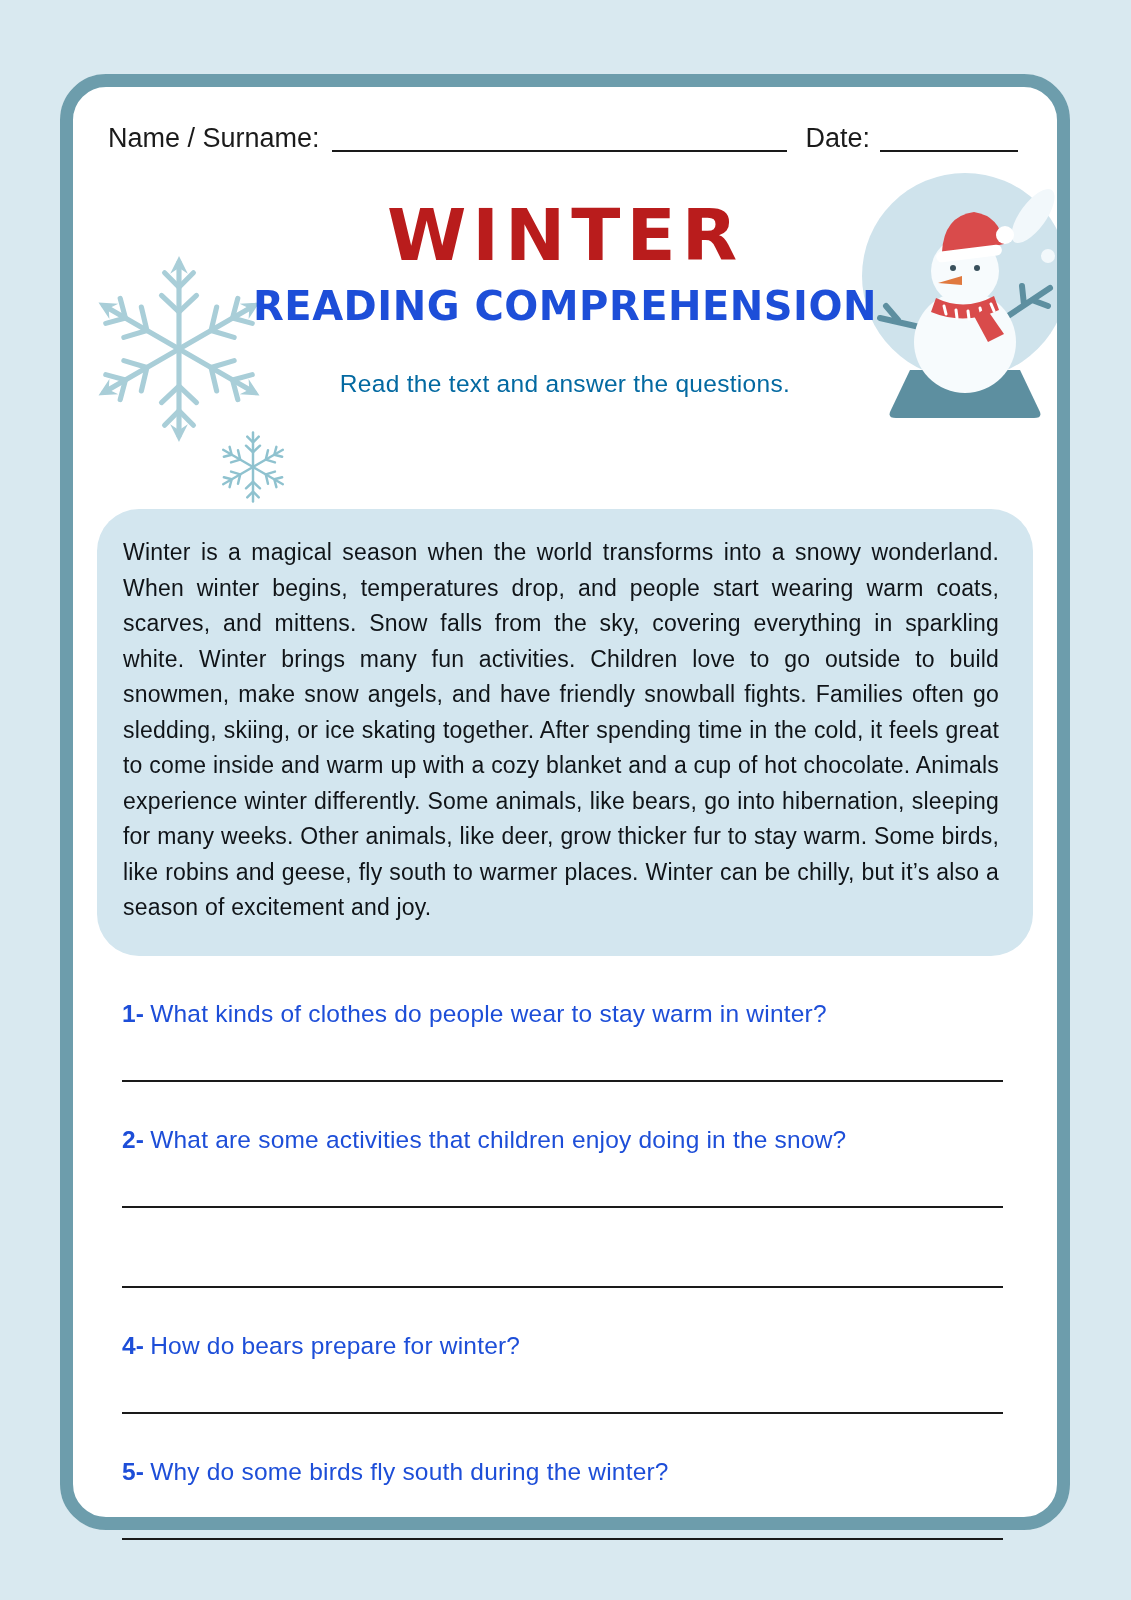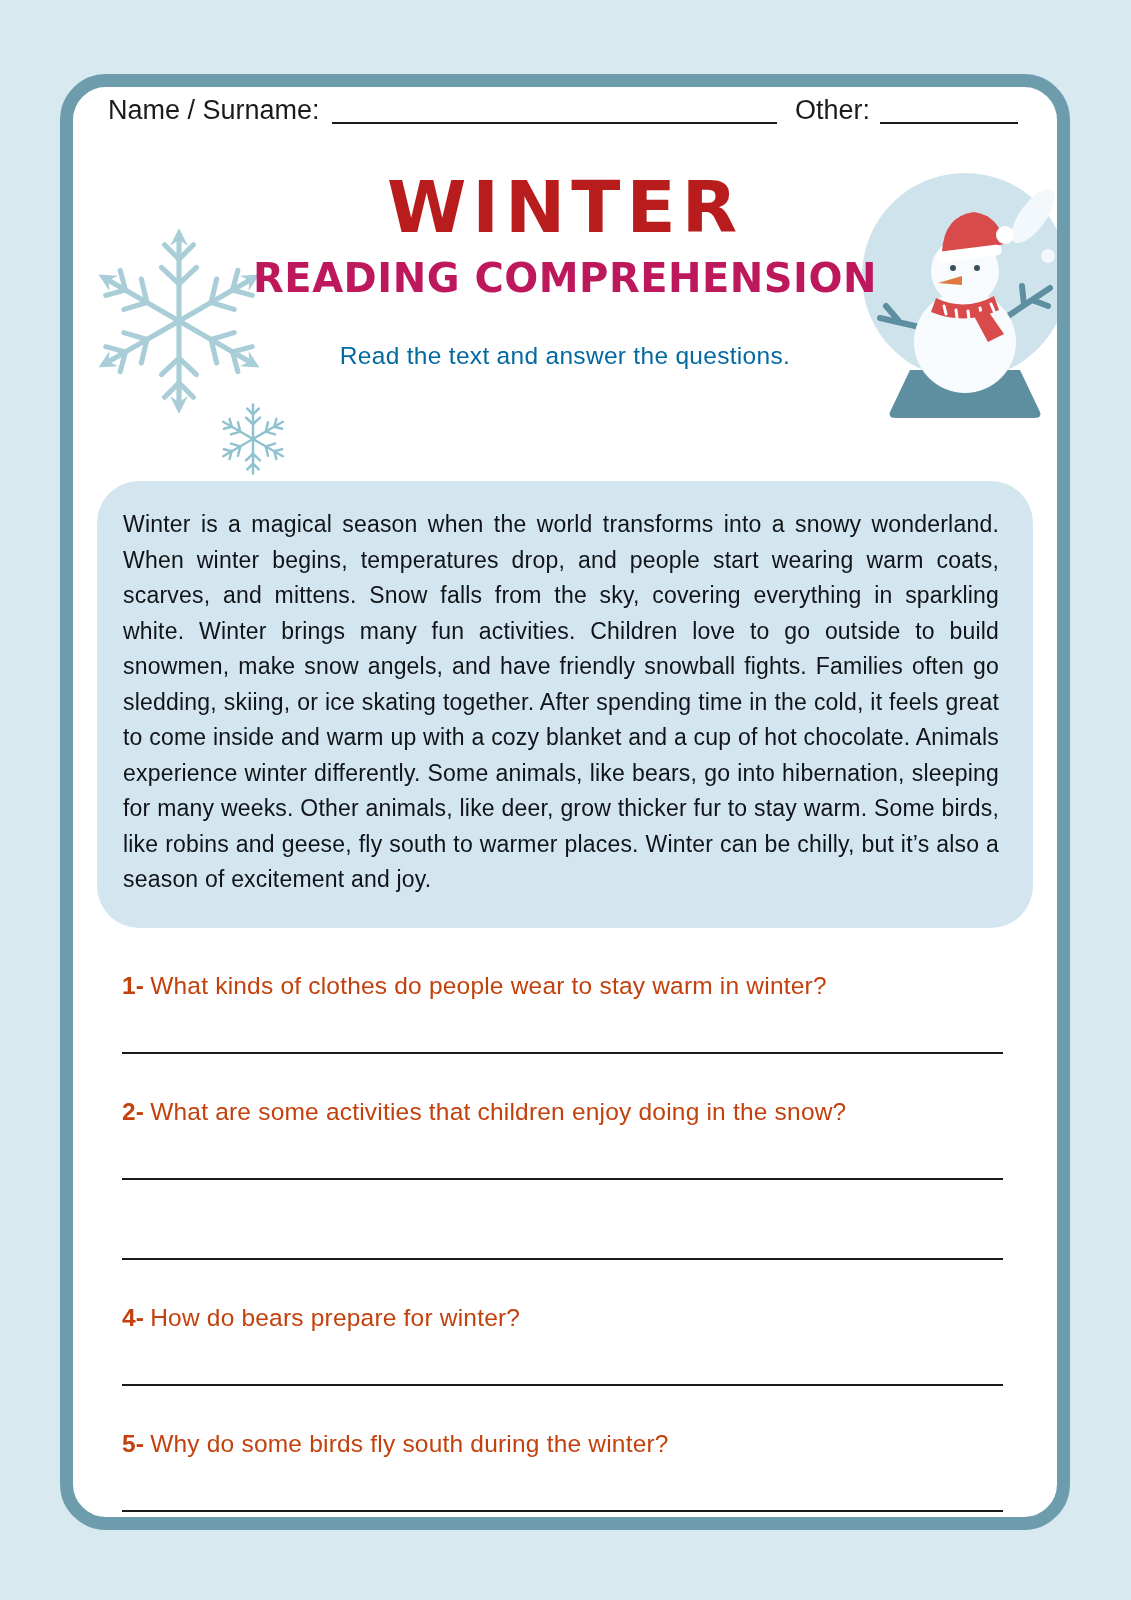--- a/index.html
+++ b/index.html
@@ -21,21 +21,21 @@
   .page::after {
     content:""; position:absolute; inset:0;
     border:13px solid #6d9dac; border-radius:46px;
     pointer-events:none; z-index:6;
   }
   .content { position:relative; height:100%; z-index:2; }
 
   
   .header-row {
     display:flex; align-items:flex-end;
-    margin:20px 48px 0 48px;
+    margin:48px 48px 0 48px;
     font-size:27px; color:#1b1b1b;
   }
   .header-label { white-space:nowrap; }
   .fill-line {
     border-bottom:2.5px solid #1a1a1a;
     height:30px;
   }
   .name-line { flex:1; margin:0 18px 2px 12px; }
   .date-line { width:138px; margin:0 4px 2px 10px; }
 
@@ -46,41 +46,41 @@
   .globe { position:absolute; right:-14px; top:84px; width:232px; height:272px; z-index:1; }
   .hero-text { position:relative; text-align:center; padding:44px 120px 0 120px; z-index:2; }
   .title {
     font-family:"DejaVu Sans", sans-serif;
     font-weight:bold; font-size:72px; line-height:1.05;
     letter-spacing:6px; color:#b91c1c;
   }
   .subtitle {
     font-family:"DejaVu Sans", sans-serif;
     font-weight:bold; font-size:40px; line-height:1.1;
-    letter-spacing:0.5px; color:#be185d; margin-top:10px;
+    letter-spacing:0.5px; color:#1d4ed8; margin-top:10px;
   }
   .instruction { font-size:24.5px; color:#0369a1; margin-top:42px; letter-spacing:0.3px; }
 
   
   .passage-box {
     margin:23px 37px 0 37px;
     background:#d3e6ef;
     border-radius:42px;
     padding:26px 34px 30px 26px;
   }
   .passage-text {
     font-size:23px; line-height:35.5px;
     text-align:justify; color:#101418;
     letter-spacing:0.2px;
   }
 
   
   .questions { margin:2px 67px 0 62px; }
   .question-block { margin-top:44px; }
-  .question-text { font-size:24.5px; color:#c2410c; letter-spacing:0.2px; }
+  .question-text { font-size:24.5px; color:#1d4ed8; letter-spacing:0.2px; }
   .q-num { font-weight:bold; margin-right:6px; }
   .answer-line {
     border-bottom:2.5px solid #1a1a1a;
     height:36px; margin-top:18px;
   }
 </style>
 </head>
 <body>
 
 <div class="page">
@@ -109,21 +109,21 @@
     <path d="M84,140 Q113,154 142,138 L147,152 Q113,168 79,154 Z" fill="#d94b4b"></path>
     <path d="M92,148 L94,156 M104,152 L105,160 M116,153 L117,161 M128,150 L130,158 M139,146 L142,153" stroke="#ffffff" stroke-width="3" stroke-linecap="round"></path>
     <path d="M134,150 L152,176 L136,184 L122,158 Z" fill="#d94b4b"></path>
   </svg>
 
   <div class="content">
 
     <div class="header-row">
       <span class="header-label">Name / Surname:</span>
       <span class="fill-line name-line"></span>
-      <span class="header-label">Other:</span>
+      <span class="header-label">Date:</span>
       <span class="fill-line date-line"></span>
     </div>
 
     <div class="hero">
 
       <svg class="big-flake" viewBox="0 0 200 200" aria-hidden="true">
         <g stroke="#a9ced8" stroke-width="5" stroke-linecap="round" fill="#a9ced8">
           <g id="fb">
             <line x1="100" y1="100" x2="100" y2="16"></line>
             <path d="M100,40 L86,26 M100,40 L114,26"></path>

